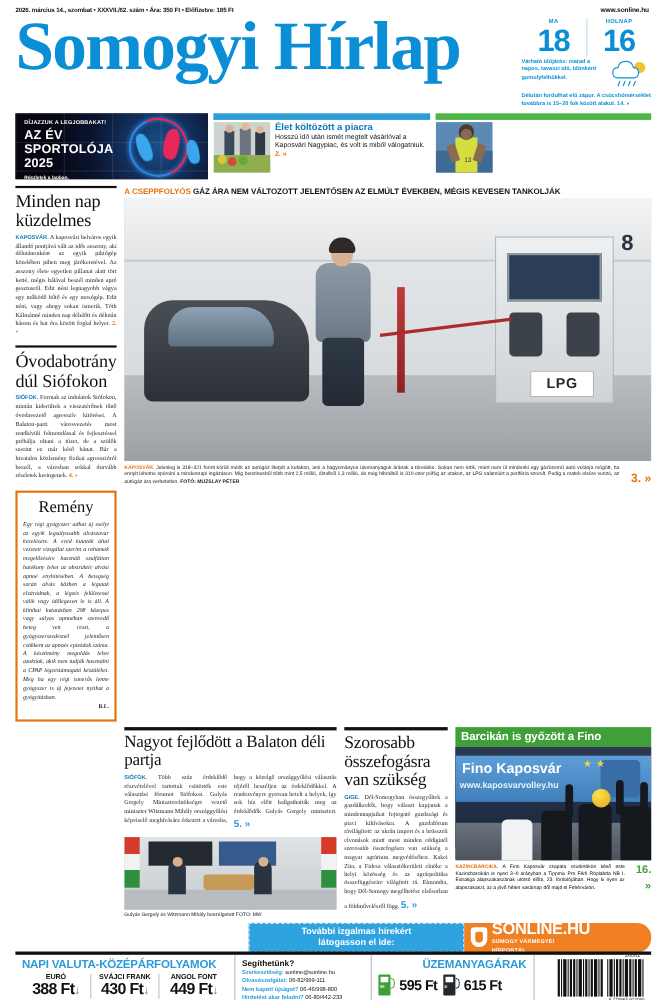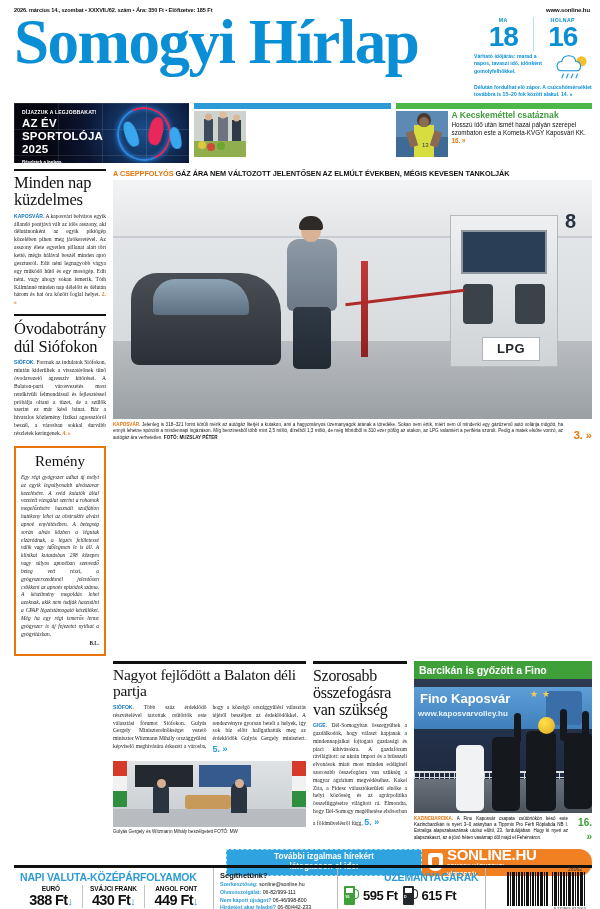--- a/index.html
+++ b/index.html
@@ -252,21 +252,21 @@
   .bp-table { position:absolute; left:72px; top:34px; width:46px; height:14px; background:#c79a5a; border-radius:3px;}
   .bp-floor { position:absolute; left:0; right:0; bottom:0; height:18px; background:#b8bcc0;}
   .bp-caption { font-size: 4.6px; color:#1a1a1a; padding-top: 2px; }
 
   
   .finobox { border: 0; }
   .fino-head {
     background: #3fa03a; color: #fff; font-weight: bold; font-size: 10.5px;
     padding: 3px 5px; letter-spacing: -0.1px;
   }
-  .fino-photo { position: relative; height: 134px; overflow: hidden; background: #20242b; }
+  .fino-photo { position: relative; height: 103px; overflow: hidden; background: #20242b; }
   .fp-wall { position:absolute; inset:0; background: linear-gradient(#2e3a52 0%, #223049 45%, #1b2433 100%); }
   .fp-banner { position:absolute; left:0; right:0; top:8px; height:42px;
     background: linear-gradient(#5f9fd8, #3f7fbb); }
   .fp-bantxt { position:absolute; left:6px; top:12px; color:#fff; font-weight:bold; font-size:13px; }
   .fp-bansub { position:absolute; left:4px; top:30px; color:#e7f2fb; font-weight:bold; font-size:8px; }
   .fp-logo { position:absolute; right:10px; top:12px; width:36px; height:34px;
     background:#3a6ea8; border-radius:4px; }
   .fp-star { position:absolute; top:10px; color:#f3d14c; font-size:9px; }
   .fp-net { position:absolute; left:0; right:0; top:92px; height:14px;
     background: repeating-linear-gradient(90deg,#f2f2f2 0 1px, transparent 1px 5px),
@@ -426,44 +426,44 @@
             <circle cx="17" cy="36" r="4" fill="#d14b3a"></circle>
             <circle cx="27" cy="35" r="4" fill="#6aa832"></circle>
             <rect x="10" y="8" width="9" height="22" fill="#3b4a5c"></rect>
             <circle cx="14.5" cy="6" r="3.6" fill="#d9b296"></circle>
             <rect x="24" y="6" width="10" height="24" fill="#6d7480"></rect>
             <circle cx="29" cy="4" r="3.6" fill="#e0bb9c"></circle>
             <rect x="38" y="9" width="9" height="21" fill="#2f3a46"></rect>
             <circle cx="42.5" cy="7" r="3.4" fill="#ddb79a"></circle>
           </svg>
         </div>
+        <div class="teaser-body">
+          <div class="teaser-title">Élet költözött a piacra</div>
+          <div class="teaser-lead">
+            <span>Hosszú idő után ismét megtelt vásárlóval a Kaposvári Nagypiac, és volt is miből válogatniuk.</span>
+            <span class="pgref">2. »</span>
+          </div>
+        </div>
       </div>
     </div>
 
     <div class="teaser teaser-green">
       <div class="bar"></div>
       <div class="teaser-inner">
         <div class="teaser-photo">
           <svg viewBox="0 0 52 46" width="52" height="46">
             <rect width="52" height="46" fill="#5d89b5"></rect>
             <rect y="26" width="52" height="20" fill="#3f6a96"></rect>
             <rect x="18" y="14" width="20" height="32" fill="#d8dd3f"></rect>
             <circle cx="28" cy="9" r="7" fill="#4a3b2e"></circle>
             <circle cx="28" cy="11" r="5" fill="#8a6b52"></circle>
             <rect x="12" y="20" width="8" height="16" fill="#8a6b52" transform="rotate(-18 16 28)"></rect>
             <rect x="36" y="20" width="8" height="16" fill="#8a6b52" transform="rotate(18 40 28)"></rect>
             <text x="26" y="36" font-size="6" fill="#2b3b4c" font-family="sans-serif">13</text>
           </svg>
-        </div>
-        <div class="teaser-body">
-          <div class="teaser-title">A Kecskeméttel csatáznak</div>
-          <div class="teaser-lead">
-            <span>Hosszú idő után ismét hazai pályán szerepel szombaton este a Kometa-KVGY Kaposvári KK.</span>
-            <span class="pgref">16. »</span>
-          </div>
         </div>
       </div>
     </div>
   </div>
 
   <div class="main">
 
     <div class="col-left">
 
       <div class="rule-top"></div>

